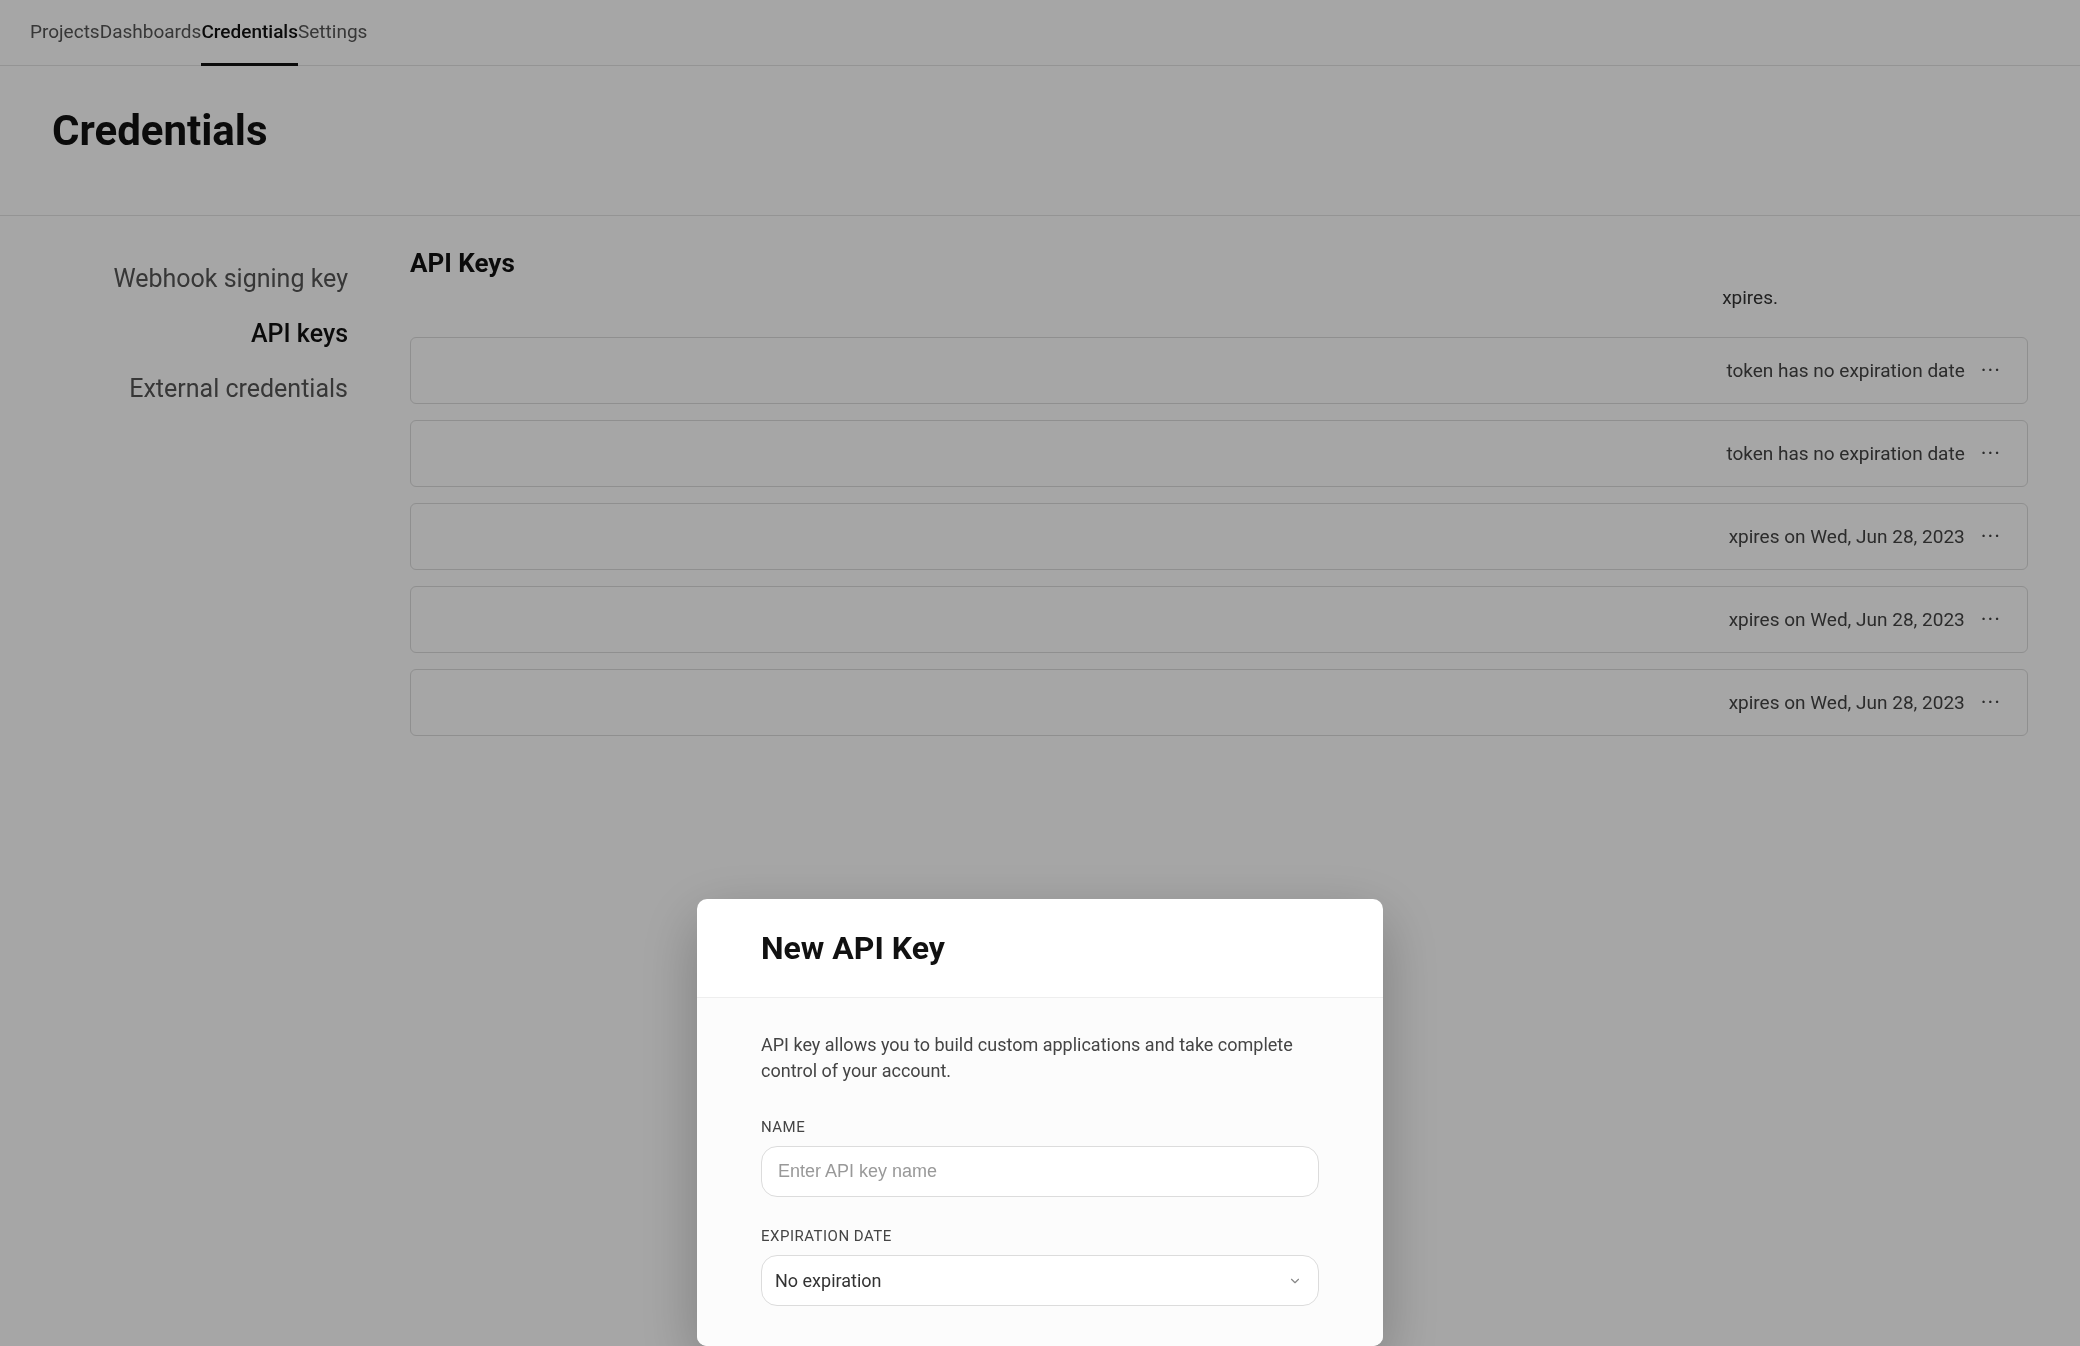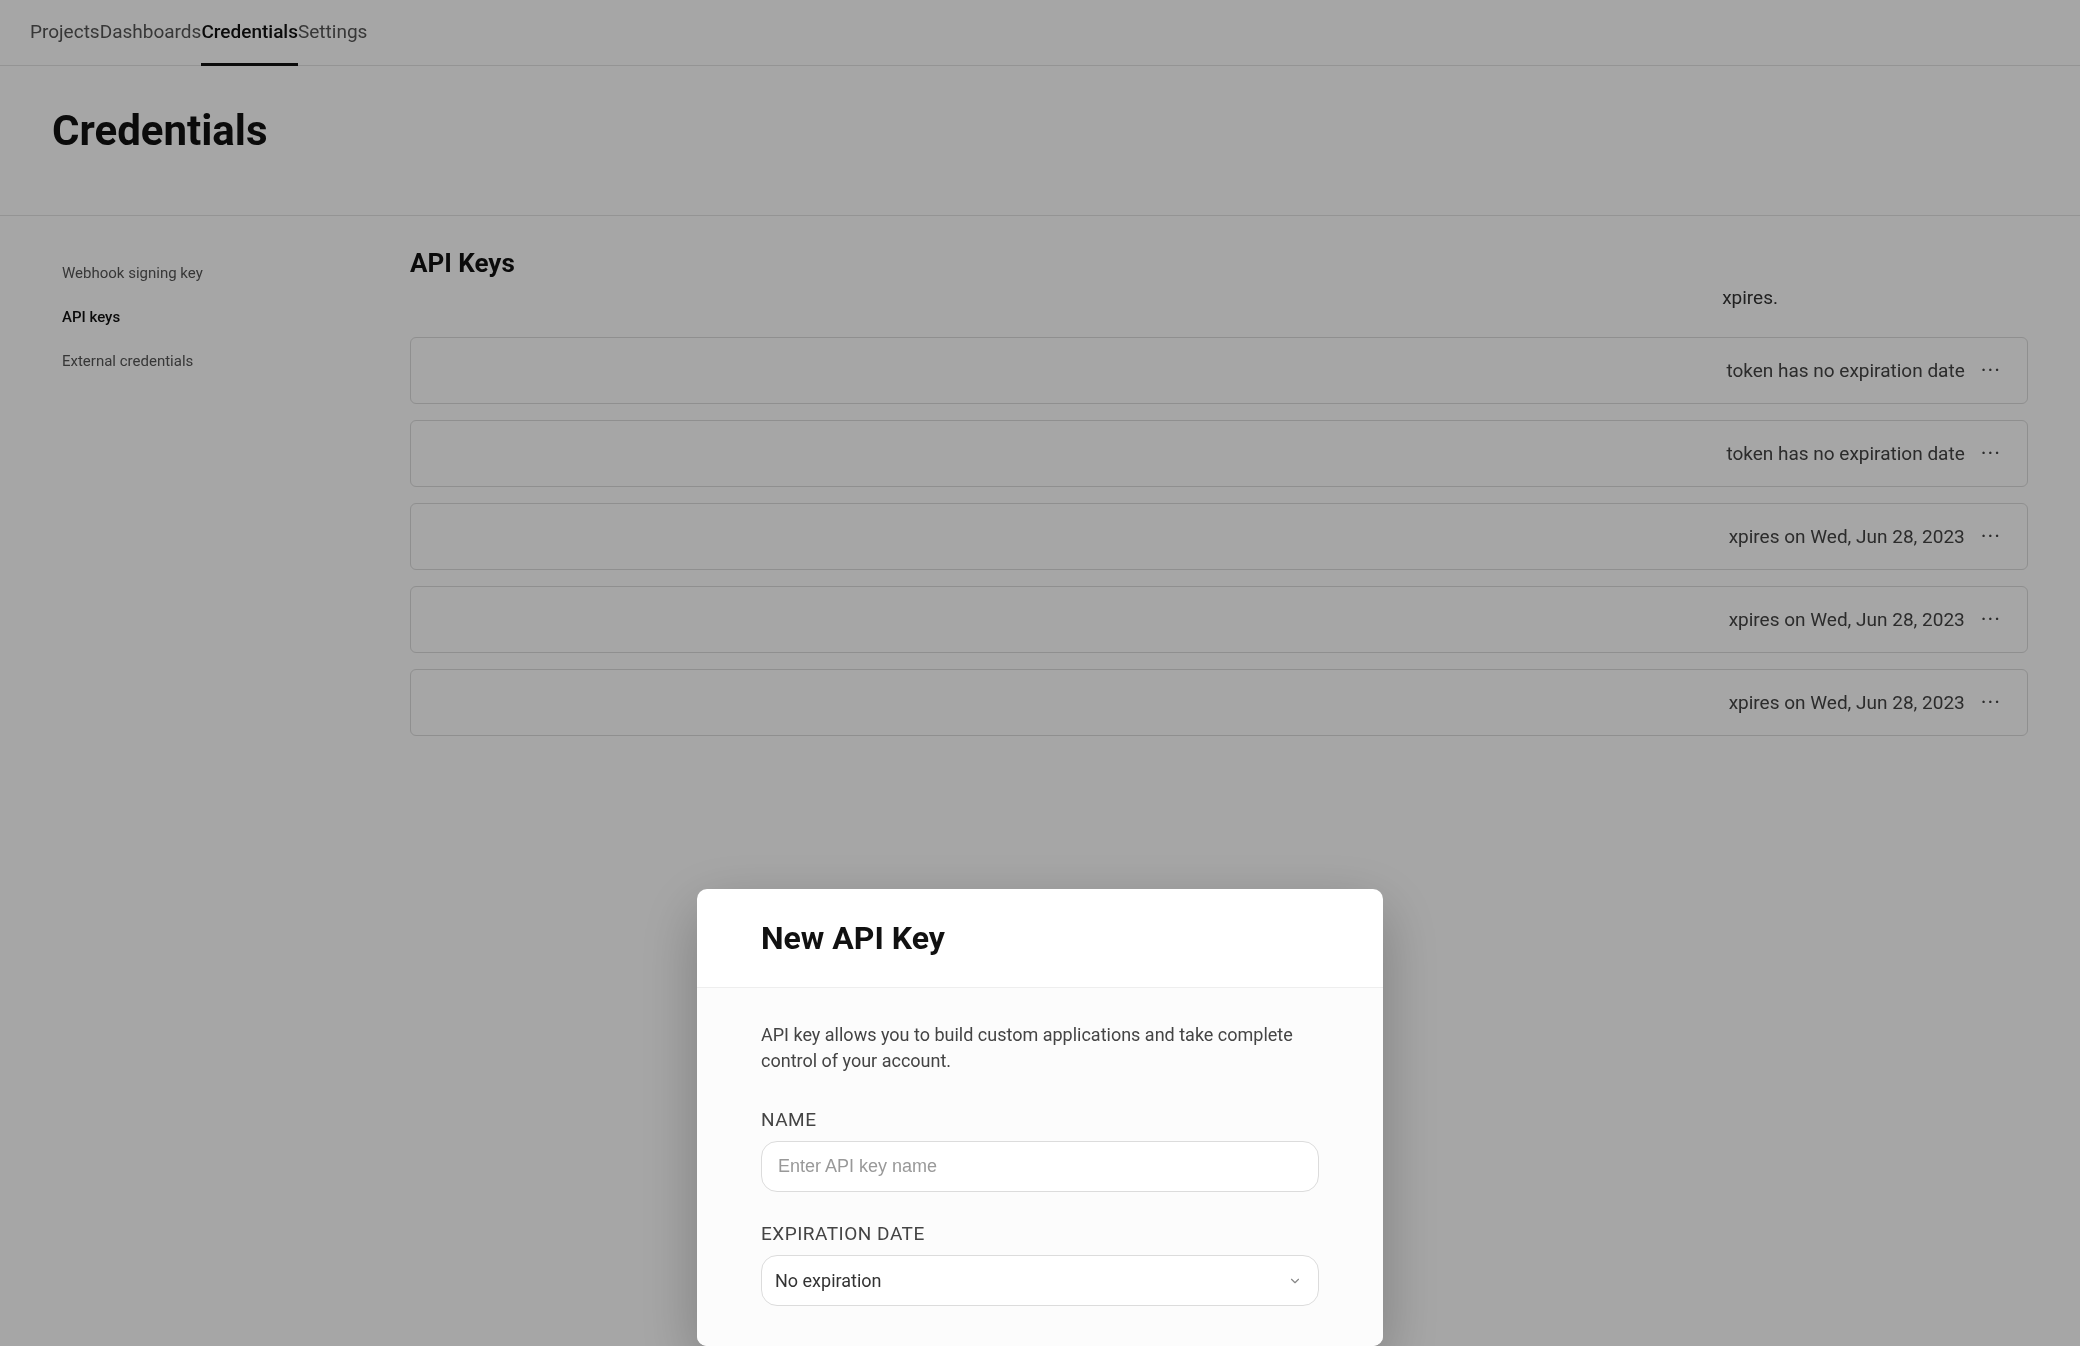--- a/index.html
+++ b/index.html
@@ -52,24 +52,25 @@
     
     .layout {
       display: flex;
     }
     .sidebar {
       width: 348px;
       padding: 36px 0 0 62px;
       flex-shrink: 0;
     }
     .sidebar-item {
-      font-size: 15px;
+      font-size: 25px;
       color: #555;
       padding: 12px 0 14px;
       cursor: pointer;
+      text-align: right;
     }
     .sidebar-item.active {
       color: #111;
       font-weight: 500;
     }
     .main {
       flex: 1;
       padding: 32px 52px 60px 62px;
     }
     .section-title {
@@ -142,21 +143,21 @@
       padding: 34px 64px 40px;
       background: #fcfcfc;
     }
     .modal-desc {
       font-size: 18px;
       color: #444;
       line-height: 1.45;
       margin-bottom: 34px;
     }
     .field-label {
-      font-size: 19px;
+      font-size: 15px;
       letter-spacing: 0.5px;
       color: #444;
       margin-bottom: 10px;
       text-transform: uppercase;
     }
     .text-input, .select-wrap {
       width: 100%;
       border: 1px solid #dcdcdc;
       border-radius: 16px;
       background: #fff;

